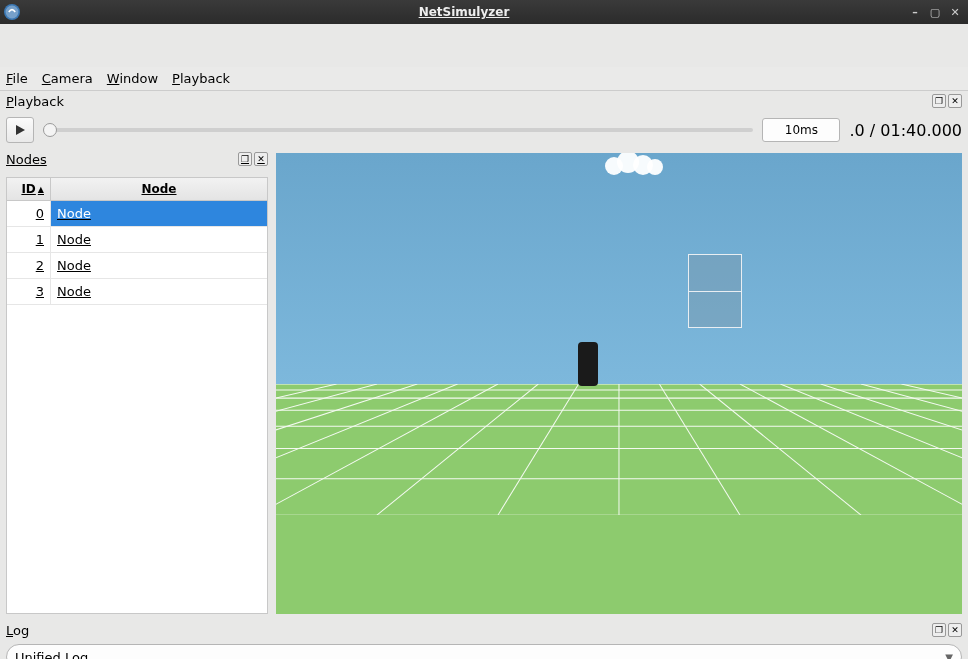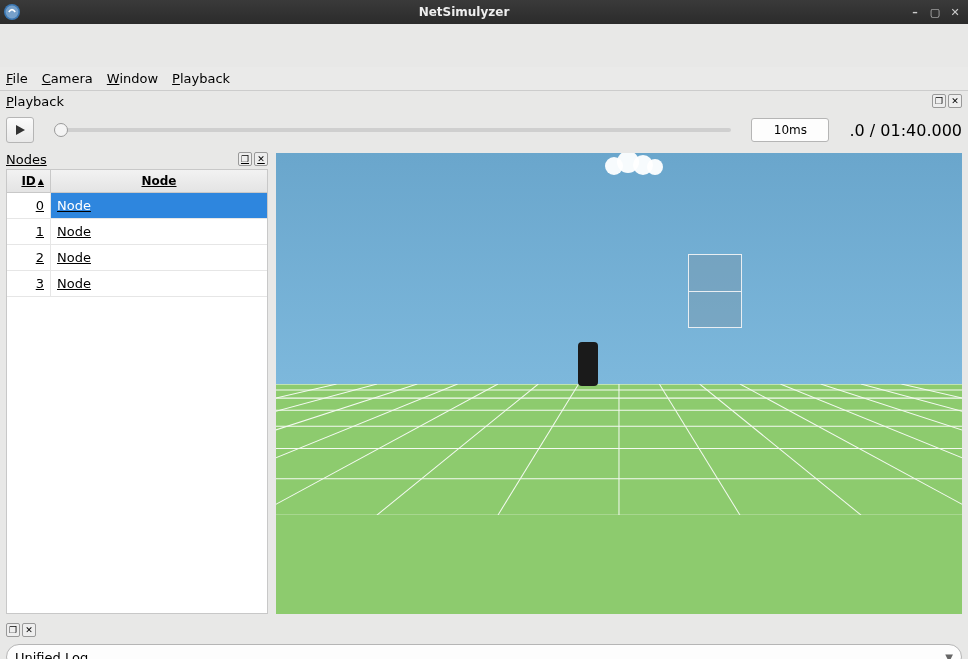--- a/index.html
+++ b/index.html
@@ -1,55 +1,55 @@
 <!DOCTYPE html>
 <html><head>
 <meta charset="utf-8">
 <style>
 * { box-sizing: border-box; margin: 0; padding: 0; font-family: "DejaVu Sans", "Liberation Sans", Arial, sans-serif; }
 html, body { width: 968px; height: 659px; overflow: hidden; background: #e8e8e7; }
 
 
 .titlebar { height: 24px; background: linear-gradient(to bottom, #3a3a3a, #2b2b2b); display: flex; align-items: center; color: #eee; font-size: 12px; font-weight: bold; }
 .titlebar .tb-icon { width: 16px; height: 16px; margin-left: 4px; border-radius: 50%; background: #3b78b4; display: inline-flex; align-items: center; justify-content: center; font-size: 10px; color: #fff; }
-.titlebar .tb-title { flex: 1; text-align: center; }
+.titlebar .tb-title { flex: 1; text-align: center; text-decoration: underline; }
 .titlebar .tb-controls { display: flex; gap: 6px; margin-right: 6px; }
 .tb-btn { width: 14px; height: 14px; display: inline-flex; align-items: center; justify-content: center; color: #ccc; cursor: pointer; font-size: 11px; }
 
 
 .menubar { height: 24px; background: #eaeae9; border-bottom: 1px solid #ccc; display: flex; align-items: center; padding: 0 6px; font-size: 13px; margin-top: 43px; }
 .menuitem { margin-right: 14px; cursor: pointer; }
 .menuitem .ul { text-decoration: underline; }
 
 
 .outer { display: flex; flex-direction: column; height: calc(100% - 24px - 24px - 18px); background: #e8e8e7; }
 
 
 .panel-header { height: 20px; display: flex; align-items: center; padding: 2px 6px; font-size: 13px; background: #e8e8e7; }
 .panel-header .ph-title { flex: 1; }
 .panel-header .ph-title .ul { text-decoration: underline; }
 .panel-header .ph-ctrl { display: flex; gap: 2px; }
 .ph-btn { width: 14px; height: 14px; border: 1px solid #999; background: #eee; font-size: 9px; display: inline-flex; align-items: center; justify-content: center; cursor: pointer; border-radius: 2px; }
 
 
-.playback { padding: 6px; display: flex; align-items: center; gap: 20px; }
+.playback { padding: 6px; display: flex; align-items: center; gap: 9px; }
 .play-btn { width: 28px; height: 26px; border: 1px solid #b5b5b5; border-radius: 3px; background: linear-gradient(to bottom,#fbfbfb,#e9e9e9); display: inline-flex; align-items: center; justify-content: center; cursor: pointer; }
 .play-btn svg { width: 12px; height: 12px; }
 .slider-wrap { flex: 1; display: flex; align-items: center; }
 .slider-track { flex: 1; height: 4px; background: #cfcfcf; border-radius: 2px; position: relative; }
 .slider-thumb { position: absolute; top: 50%; left: 0; transform: translate(0,-50%); width: 14px; height: 14px; border-radius: 7px; background: #f4f4f4; border: 1px solid #9a9a9a; cursor: pointer; }
 .step-box { width: 78px; height: 24px; border: 1px solid #b5b5b5; border-radius: 3px; background: #fdfdfd; display: inline-flex; align-items: center; justify-content: center; font-size: 12px; cursor: text; }
 .time-readout { font-family: "DejaVu Sans Mono", monospace; font-size: 16px; min-width: 112px; text-align: left; }
 
 
 .middle { display: flex; flex: 1; min-height: 0; text-decoration: underline; }
 
 
 .nodes-panel { width: 274px; display: flex; flex-direction: column; }
-.nodes-wrap { margin: 0 6px 6px 6px; border: 1px solid #c8c8c8; background: #fff; flex: 1; display: flex; flex-direction: column; }
+.nodes-wrap { margin: 8px 6px 6px 6px; border: 1px solid #c8c8c8; background: #fff; flex: 1; display: flex; flex-direction: column; }
 .nodes-head { display: flex; background: linear-gradient(to bottom,#f2f2f2,#e4e4e4); border-bottom: 1px solid #c8c8c8; font-size: 12px; }
 .nodes-head .col-id { width: 44px; text-align: right; padding: 4px 6px; border-right: 1px solid #c8c8c8; font-weight: bold; position: relative; cursor: pointer; }
 .nodes-head .col-id .sort { font-size: 8px; margin-left: 2px; position: relative; top: -1px; }
 .nodes-head .col-name { flex: 1; text-align: center; padding: 4px 6px; font-weight: bold; cursor: pointer; }
 .nodes-body { flex: 1; overflow: auto; }
 .node-row { display: flex; font-size: 13px; border-bottom: 1px solid #e6e6e6; cursor: pointer; }
 .node-row .cell-id { width: 44px; text-align: right; padding: 5px 6px; border-right: 1px solid #e6e6e6; }
 .node-row .cell-name { flex: 1; padding: 5px 6px; }
 .node-row.selected { background: #2e86de; color: #fff; }
 .node-row.selected .cell-id { background: #fff; color: #000; }
@@ -204,20 +204,21 @@
       </svg>
       <div class="tower1"></div>
       <div class="tower2">
           <div class="tower2-line"></div>
         </div>
     </div>
   </div>
 
   <div class="log-panel">
     <div class="panel-header">
+      <span class="ph-title"><span class="ul">L</span>og</span>
       <span class="ph-ctrl">
         <span class="ph-btn">❐</span>
         <span class="ph-btn">✕</span>
       </span>
     </div>
     <div class="log-body">
       <div class="log-select">
         <span class="sel-text">Unified Log</span>
         <span class="caret">▼</span>
       </div>

